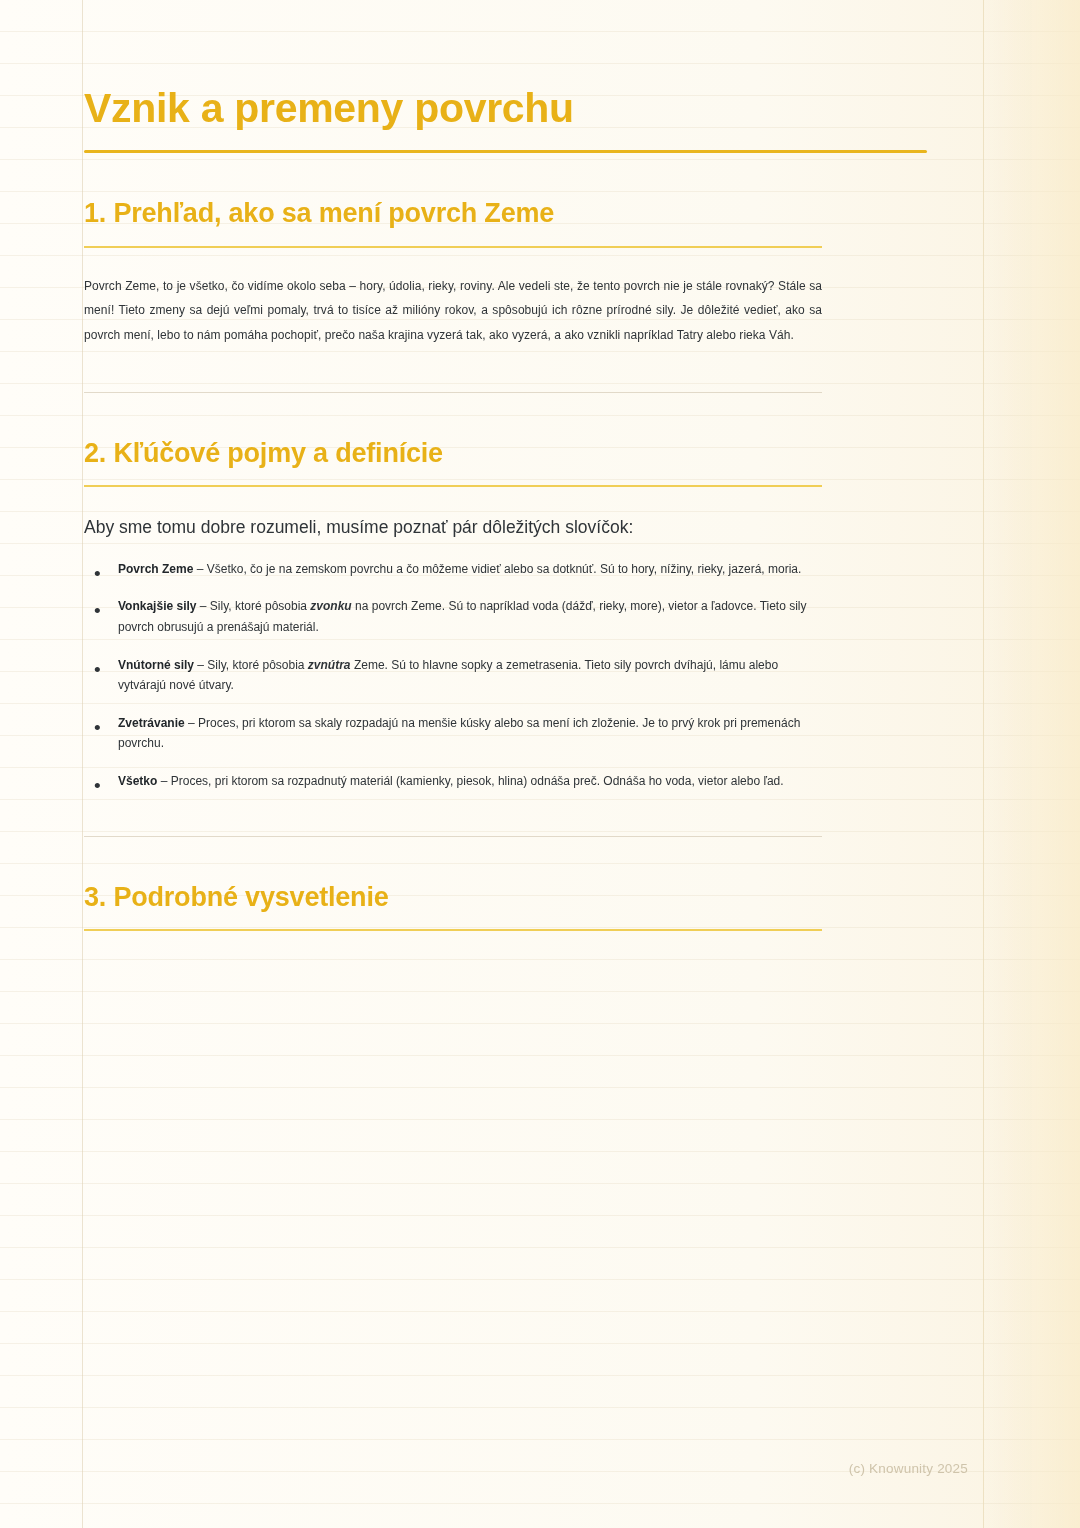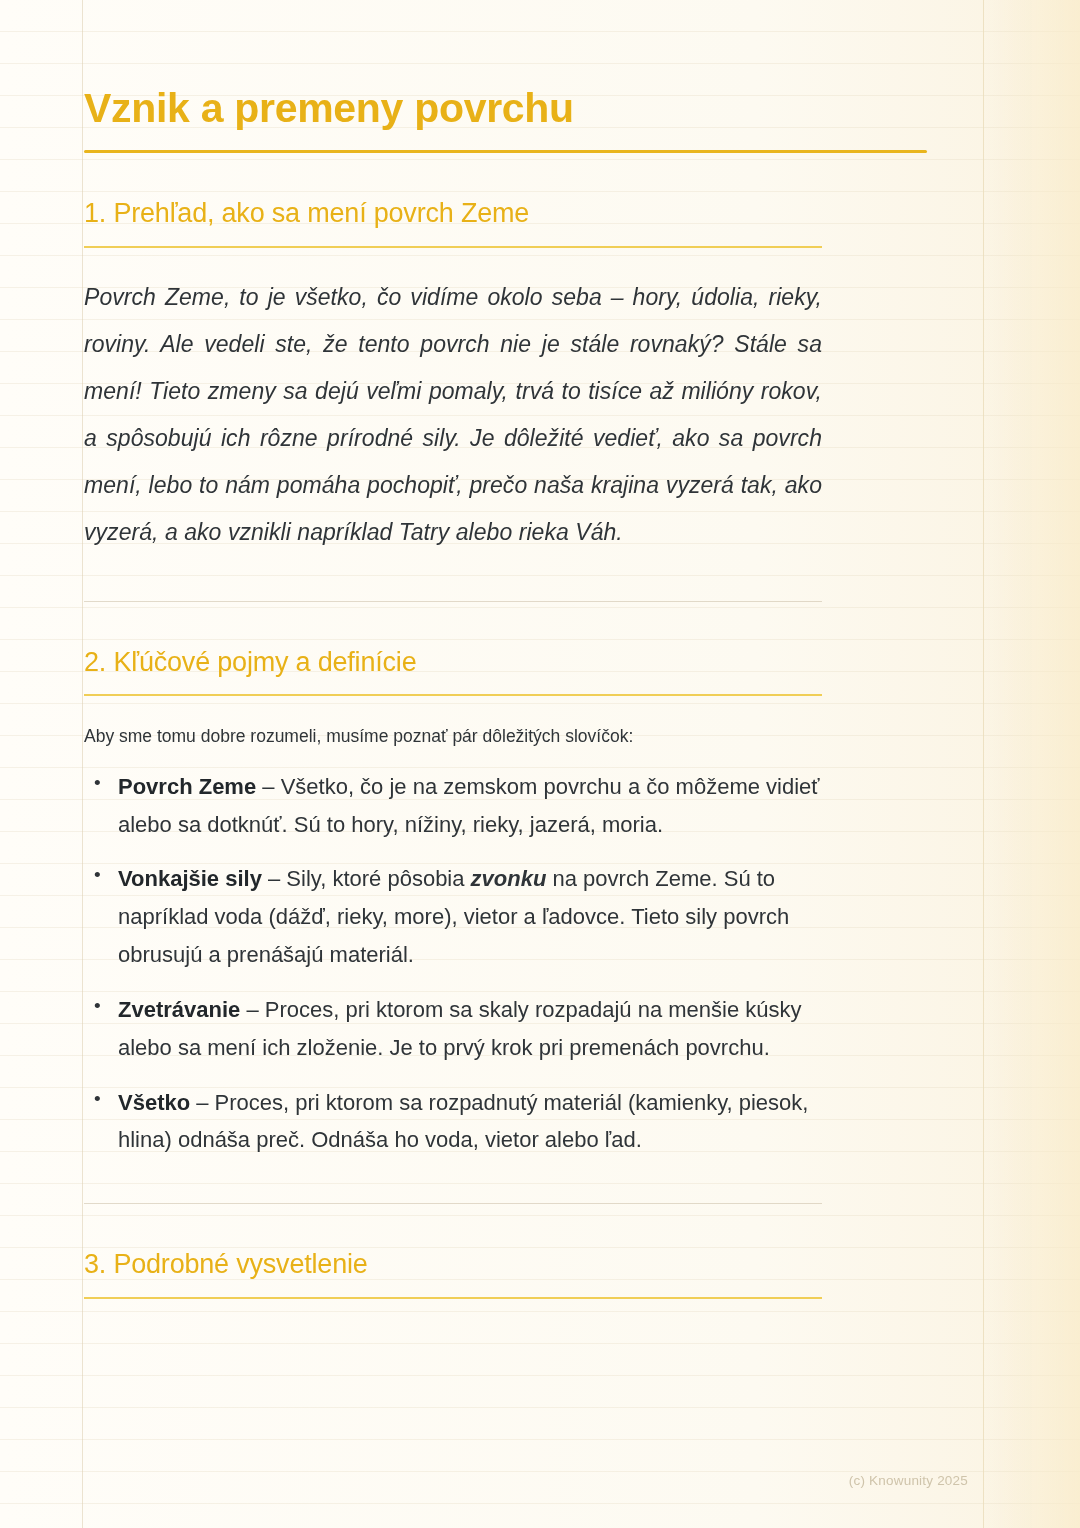--- a/index.html
+++ b/index.html
@@ -72,43 +72,42 @@
     height: 3px;
     background: #e9b51d;
     width: 843px;
     margin: 0 0 44px 0;
     border-radius: 2px;
   }
 
   h2.section-title {
     font-size: 27px;
     line-height: 1.2;
-    font-weight: 400;
+    font-weight: 700;
     color: #e8b117;
     margin: 0 0 16px 0;
     letter-spacing: -0.2px;
   }
 
   .section-rule {
     height: 2px;
     background: #eec945;
     width: 738px;
     margin: 0 0 26px 0;
     opacity: 0.9;
   }
 
   p.body-text {
-    font-size: 23px;
+    font-size: 12px;
     line-height: 2.05;
     margin: 0;
     text-align: justify;
     color: #2f3438;
     width: 738px;
     letter-spacing: 0.05px;
-    font-style: italic;
   }
 
   p.lead-text {
     font-size: 17.5px;
     line-height: 1.7;
     margin: 0 0 16px 0;
     color: #2f3438;
     width: 738px;
   }
 
@@ -122,21 +121,21 @@
   ul.terms {
     list-style: none;
     margin: 0;
     padding: 0;
     width: 742px;
   }
   ul.terms > li {
     position: relative;
     padding-left: 34px;
     margin-bottom: 17px;
-    font-size: 22px;
+    font-size: 12px;
     line-height: 1.72;
     color: #2f3438;
     margin-top: 13px;
   }
   ul.terms > li::before {
     content: "•";
     position: absolute;
     left: 10px;
     top: -1px;
     font-size: 19px;
@@ -151,21 +150,21 @@
     font-weight: bold;
   }
 
   .section-block {
     margin-bottom: 0;
   }
 
   .watermark {
     position: absolute;
     right: 112px;
-    bottom: 40px;
+    bottom: 52px;
     font-size: 13.5px;
     color: #cfc4ab;
     letter-spacing: 0.2px;
     font-family: "Liberation Sans", sans-serif;
   }
 </style>
 </head>
 <body>
 
 <div class="page">
@@ -191,20 +190,23 @@
       <p class="lead-text">Aby sme tomu dobre rozumeli, musíme poznať pár dôležitých slovíčok:</p>
 
       <ul class="terms">
         <li>
           <span class="term-name">Povrch Zeme</span><span> – Všetko, čo je na zemskom povrchu a čo môžeme vidieť alebo sa dotknúť. Sú to hory, nížiny, rieky, jazerá, moria.</span>
         </li>
         <li>
           <span class="term-name">Vonkajšie sily</span><span> – Sily, ktoré pôsobia </span><span class="term-em">zvonku</span><span> na povrch Zeme. Sú to napríklad voda (dážď, rieky, more), vietor a ľadovce. Tieto sily povrch obrusujú a prenášajú materiál.</span>
         </li>
         <li>
+          <span class="term-name">Vnútorné sily</span><span> – Sily, ktoré pôsobia </span><span class="term-em">zvnútra</span><span> Zeme. Sú to hlavne sopky a zemetrasenia. Tieto sily povrch dvíhajú, lámu alebo vytvárajú nové útvary.</span>
+        </li>
+        <li>
           <span class="term-name">Zvetrávanie</span><span> – Proces, pri ktorom sa skaly rozpadajú na menšie kúsky alebo sa mení ich zloženie. Je to prvý krok pri premenách povrchu.</span>
         </li>
         <li>
           <span class="term-name">Všetko</span><span> – Proces, pri ktorom sa rozpadnutý materiál (kamienky, piesok, hlina) odnáša preč. Odnáša ho voda, vietor alebo ľad.</span>
         </li>
       </ul>
     </div>
 
     <div class="divider"></div>
 

